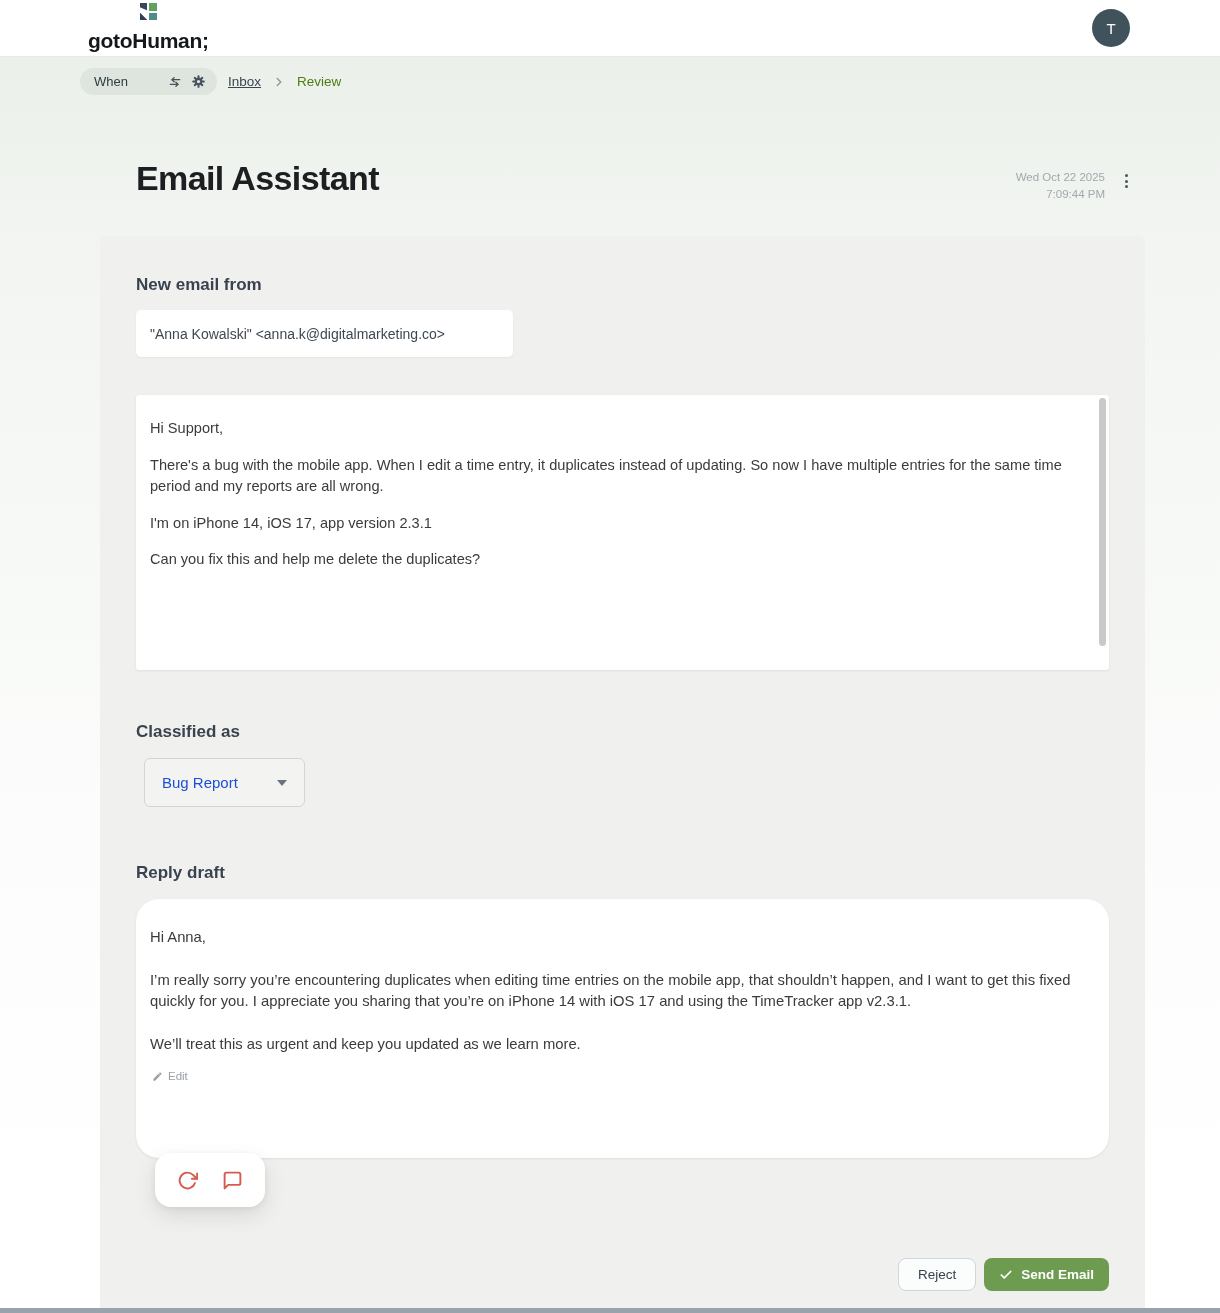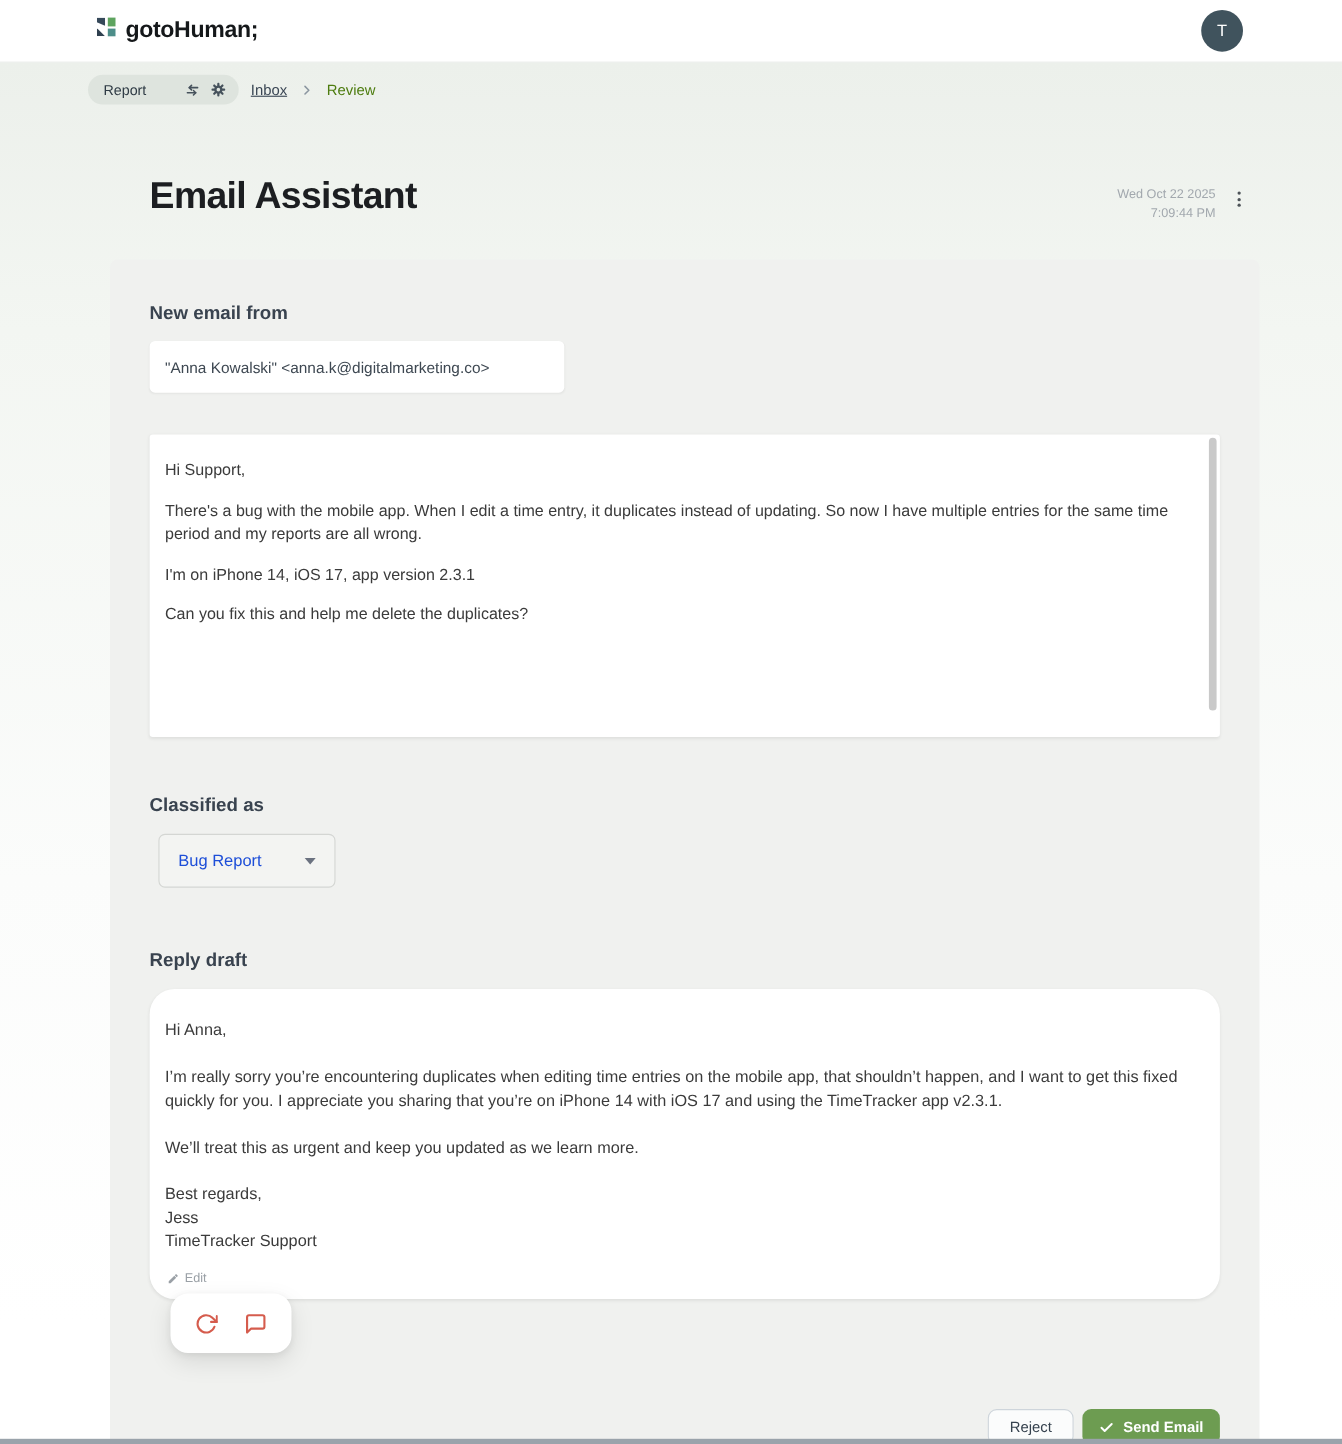--- a/index.html
+++ b/index.html
@@ -8,21 +8,21 @@
     width:1220px; height:1313px; overflow:hidden; position:relative;
     font-family:"Liberation Sans", sans-serif;
     background:linear-gradient(180deg,#ecf0eb 57px,#f3f6f2 300px,#fbfcfb 800px,#ffffff 1200px);
   }
   
   .header{
     height:57px; background:#ffffff; border-bottom:1px solid #e9ebe9;
     display:flex; align-items:center; justify-content:space-between;
     padding:0 90px 0 88px;
   }
-  .logo{ display:flex; align-items:flex-start; gap:9px; cursor:pointer; }
+  .logo{ display:flex; align-items:center; gap:9px; cursor:pointer;flex-direction:column; }
   .logo-mark{ width:17px; height:17px; display:grid; grid-template-columns:1fr 1fr; grid-template-rows:1fr 1fr; gap:2px; }
   .lm-tl{ background:#36495a; clip-path:polygon(0 0,100% 0,100% 100%,0 55%); }
   .lm-tr{ background:#5ea45f; }
   .lm-bl{ background:#2f404f; clip-path:polygon(0 0,100% 100%,0 100%); }
   .lm-br{ background:#4d8e89; }
   .logo-text{ font-size:21px; font-weight:bold; color:#15181a; letter-spacing:-0.3px; }
   .avatar{
     width:38px; height:38px; border-radius:50%; background:#40535d;
     color:#fff; font-size:15px; display:flex; align-items:center; justify-content:center; cursor:pointer;
   }
@@ -105,21 +105,21 @@
         <span class="lm-bl"></span>
         <span class="lm-br"></span>
     </div>
     <span class="logo-text">gotoHuman;</span>
   </div>
   <div class="avatar">T</div>
 </div>
 
 <div class="breadcrumb">
   <div class="ws-chip">
-    <span class="ws-name">Report</span>
+    <span class="ws-name">When</span>
     <span class="ws-icons">
       <span style="display:flex;">
         <svg width="14" height="14" viewBox="0 0 24 24" fill="none" stroke="#46525c" stroke-width="2.4" stroke-linecap="round" stroke-linejoin="round">
           <path d="M20 8H7"></path>
             <polyline points="10.5 4.5 7 8 10.5 11.5"></polyline>
           <path d="M4 16h13"></path>
             <polyline points="13.5 12.5 17 16 13.5 19.5"></polyline>
         </svg>
       </span>
       <span style="display:flex;">
@@ -181,21 +181,20 @@
     <span class="select-caret"></span>
   </div>
 
   <h2 class="reply-h">Reply draft</h2>
   <div class="reply-wrap">
     <div class="card reply-card">
       <div>
           <p>Hi Anna,</p>
           <p>I’m really sorry you’re encountering duplicates when editing time entries on the mobile app, that shouldn’t happen, and I want to get this fixed quickly for you. I appreciate you sharing that you’re on iPhone 14 with iOS 17 and using the TimeTracker app v2.3.1.</p>
           <p>We’ll treat this as urgent and keep you updated as we learn more.</p>
-          <p>Best regards,<br>Jess<br>TimeTracker Support</p>
         </div>
       <div class="edit-btn">
         <span style="display:flex;">
           <svg width="11" height="11" viewBox="0 0 24 24" fill="#9aa0a6">
               <path d="M3 17.2V21h3.8L17.9 9.9 14.1 6.1 3 17.2zM20.7 7.1c.4-.4.4-1 0-1.4l-2.4-2.4c-.4-.4-1-.4-1.4 0l-1.9 1.9 3.8 3.8 1.9-1.9z"></path>
             </svg>
         </span>
         <span>Edit</span>
       </div>
     </div>

